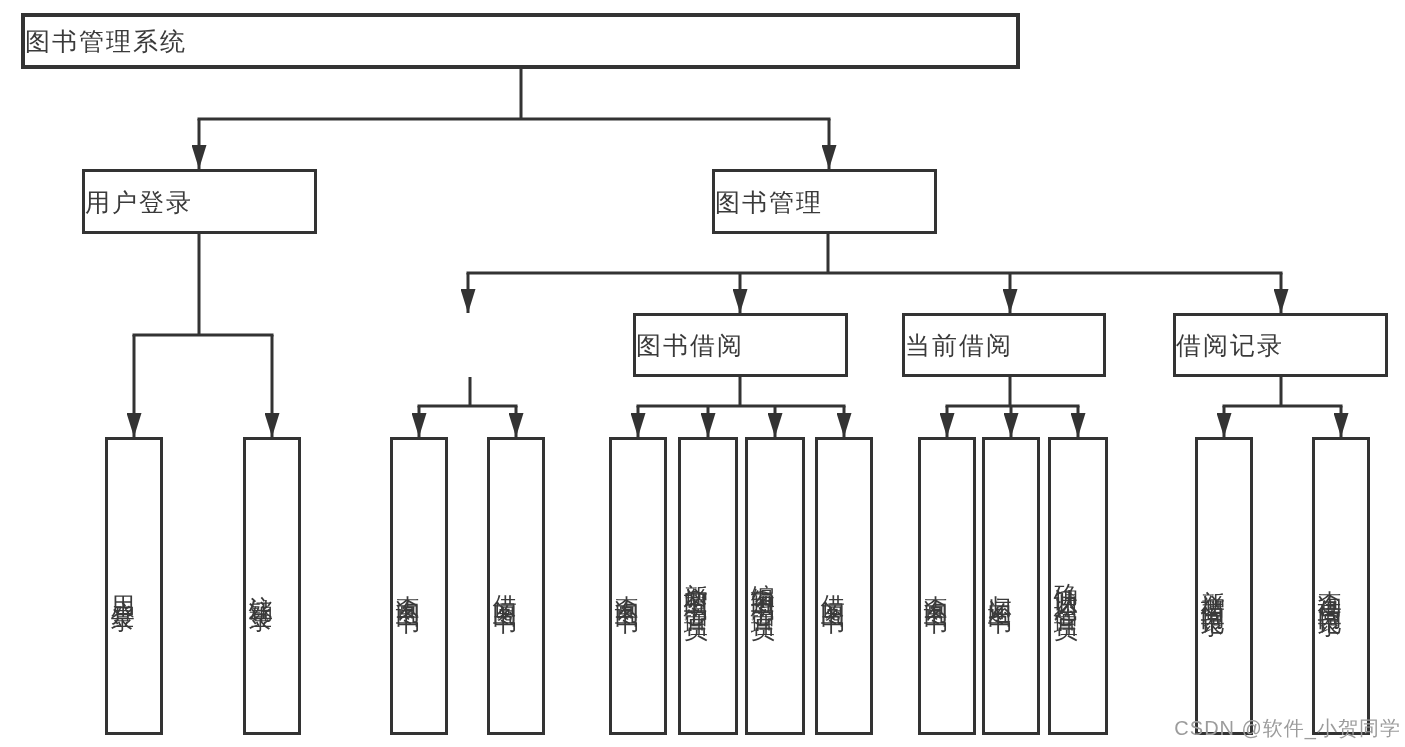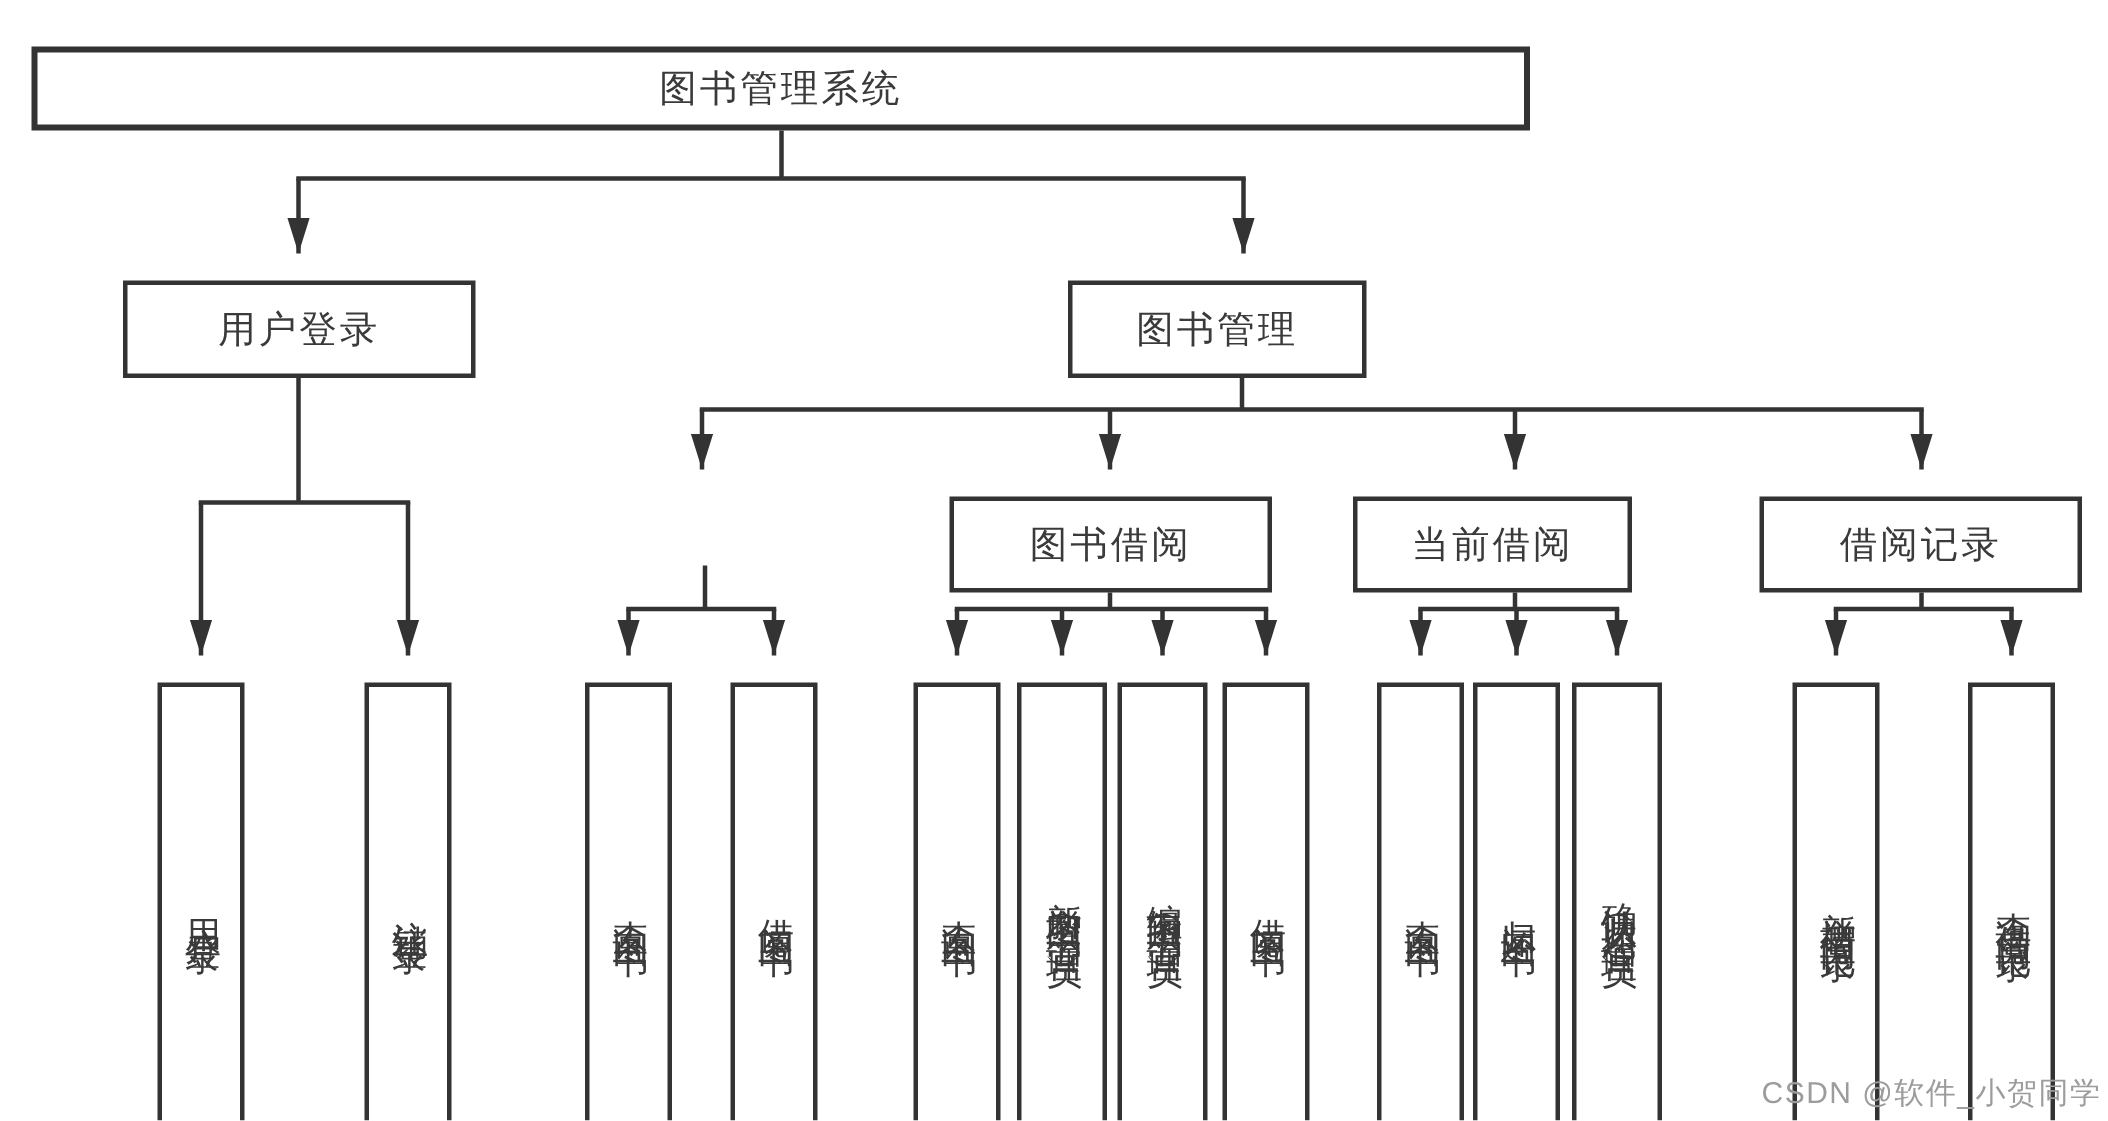--- a/index.html
+++ b/index.html
@@ -18,26 +18,24 @@
     width: 1405px; height: 747px;
     pointer-events: none;
   }
   .node {
     position: absolute;
     box-sizing: border-box;
     border: 3px solid #333333;
     background: #ffffff;
     display: flex;
     align-items: center;
-    justify-content: center;
     font-size: 25px;
     letter-spacing: 2px;
     line-height: 1.2;
     white-space: nowrap;
-    margin-top: 18px;
   }
   .node.root { border-width: 4px; }
   .node .vtext {
     writing-mode: vertical-rl;
     text-orientation: mixed;
     letter-spacing: 5px;
     font-size: 24px;
     white-space: nowrap;
   }
   .watermark {
@@ -101,28 +99,28 @@
     </g>
   </svg>
 
   <div class="node root" style="left:21px; top:13px; width:999px; height:56px;">
     <span>图书管理系统</span>
   </div>
 
   <div class="node" style="left:82px; top:169px; width:235px; height:65px;">
     <span>用户登录</span>
   </div>
-  <div class="node" style="left:712px; top:169px; width:199px; height:65px;">
+  <div class="node" style="left:712px; top:169px; width:225px; height:65px;">
     <span>图书管理</span>
   </div>
 
   <div class="node" style="left:633px; top:313px; width:215px; height:64px;">
     <span>图书借阅</span>
   </div>
-  <div class="node" style="left:902px; top:313px; width:186px; height:64px;">
+  <div class="node" style="left:902px; top:313px; width:204px; height:64px;">
     <span>当前借阅</span>
   </div>
   <div class="node" style="left:1173px; top:313px; width:215px; height:64px;">
     <span>借阅记录</span>
   </div>
 
   <div class="node" style="left:105px; top:437px; width:58px; height:298px;">
     <span class="vtext">用户登录</span>
   </div>
   <div class="node" style="left:243px; top:437px; width:58px; height:298px;">

